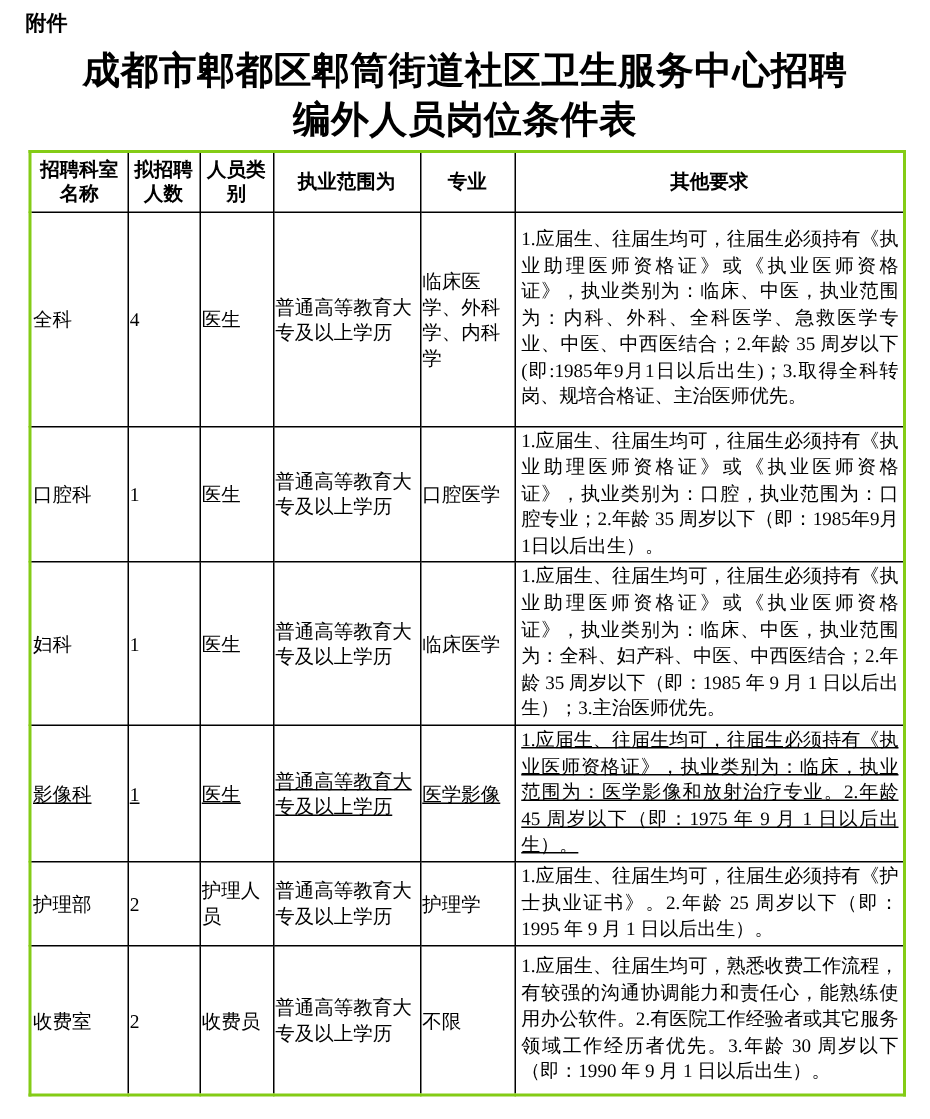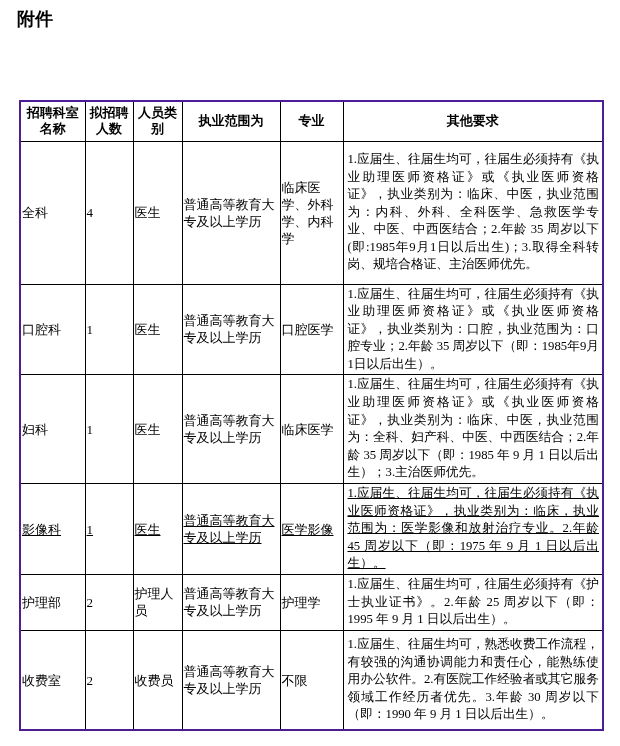--- a/index.html
+++ b/index.html
@@ -8,21 +8,21 @@
     position: relative;
     height: 746px;
     color: #000000;
     font-family: "Liberation Serif", "DejaVu Serif", serif;
     overflow: hidden;
   }
   .attachment-label {
     position: absolute;
     top: 7px;
     left: 17px;
-    font-size: 18px;
+    font-size: 14px;
     font-weight: bold;
     font-family: "Liberation Sans", "DejaVu Sans", sans-serif;
   }
   .doc-title {
     position: absolute;
     top: 31px;
     left: 0;
     right: 0;
     text-align: center;
     font-size: 25px;
@@ -31,21 +31,21 @@
     font-family: "Liberation Sans", "DejaVu Sans", sans-serif;
     letter-spacing: 0.5px;
   }
   table.job-table {
     position: absolute;
     top: 100px;
     left: 19px;
     width: 583px;
     border-collapse: collapse;
     table-layout: fixed;
-    border: 2px solid #4c1d95;
+    border: 2px solid #84cc16;
   }
   .job-table th, .job-table td {
     border: 1px solid #000000;
     vertical-align: middle;
     overflow: hidden;
     font-size: 13px;
   }
   .job-table th {
     font-weight: bold;
     text-align: center;
@@ -71,20 +71,22 @@
   tr.r4 td { height: 91px; text-decoration: underline; }
   tr.r5 td { height: 55px; }
   tr.r6 td { height: 100px; }
 </style>
 </head>
 <body>
 
 <div class="attachment-label">附件</div>
 
 <div class="doc-title">
+  <div>成都市郫都区郫筒街道社区卫生服务中心招聘</div>
+  <div>编外人员岗位条件表</div>
 </div>
 
 <table class="job-table">
   <colgroup>
     <col style="width:65px">
       <col style="width:48px">
       <col style="width:49px">
     <col style="width:98px">
       <col style="width:63px">
       <col style="width:260px">

